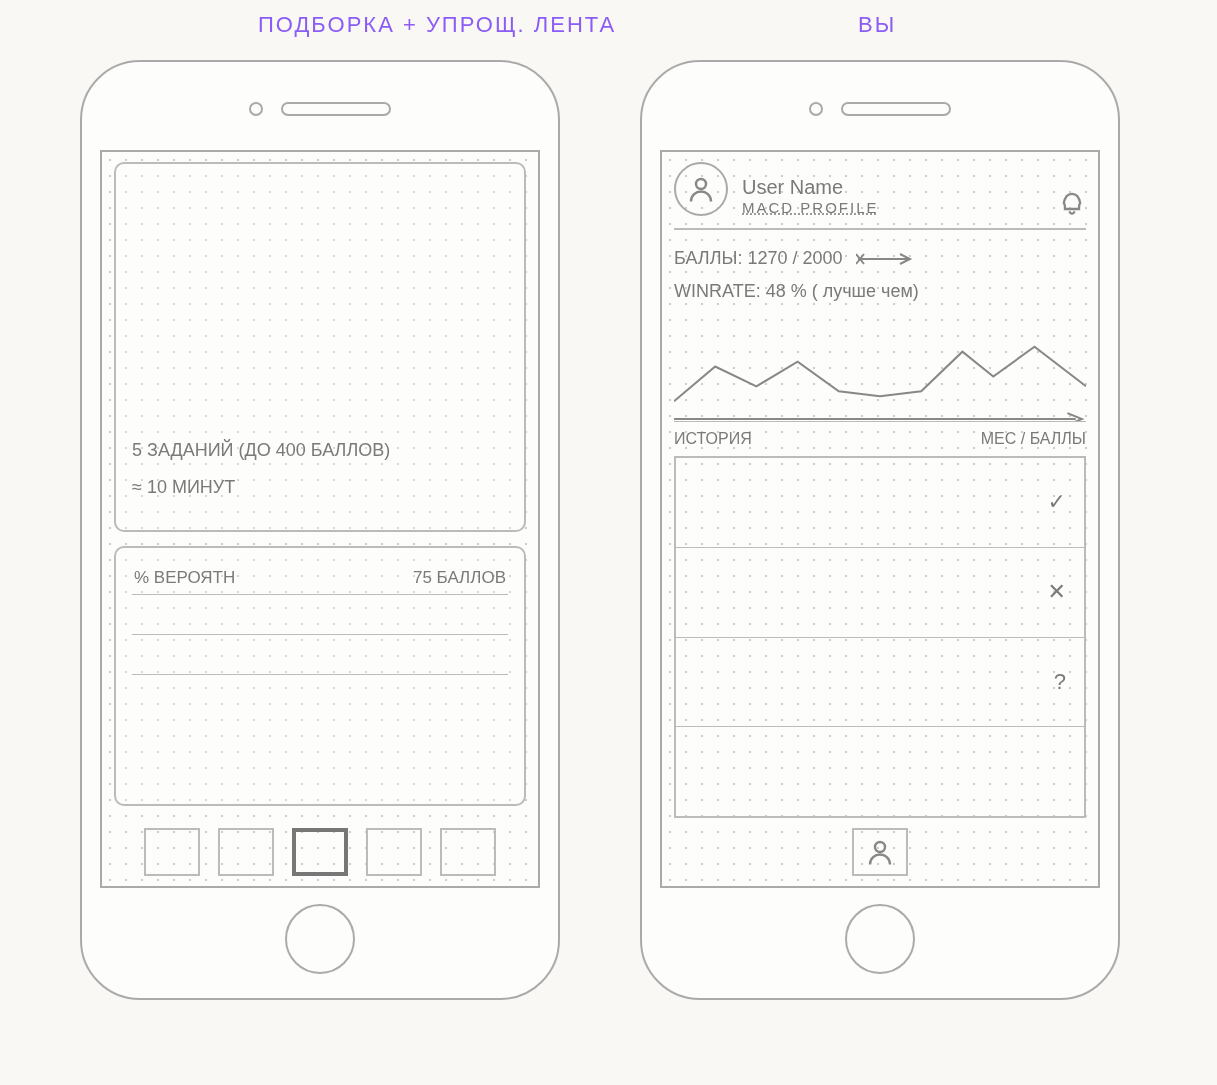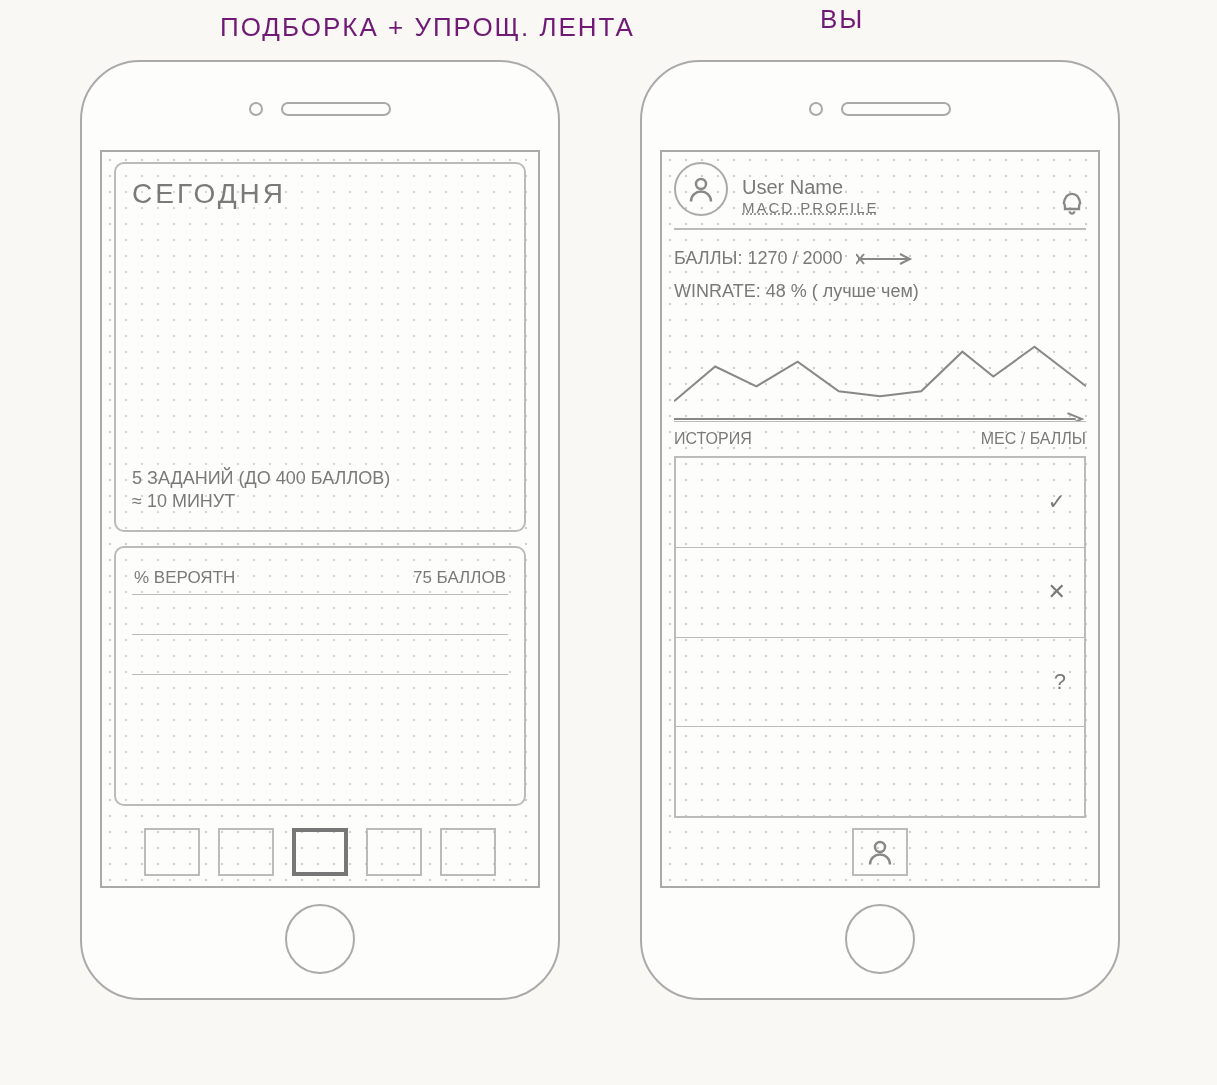--- a/index.html
+++ b/index.html
@@ -6,23 +6,24 @@
   body {
     background: #f9f8f5;
     font-family: "Comic Sans MS", "Segoe Script", cursive, sans-serif;
     color: #7a7a7a;
     width: 1217px;
     height: 1085px;
     position: relative;
   }
   .caption {
     position: absolute;
-    font-size: 26px;
+    font-size: 22px;
     letter-spacing: 2px;
-    color: #701a75;
+    color: #8b5cf6;
+    margin-left: 38px;
   }
   .phone {
     position: absolute;
     width: 480px;
     height: 940px;
     border: 2px solid #aaa;
     border-radius: 60px;
     background: #fdfdfb;
   }
   .speaker-row {
@@ -57,21 +58,21 @@
   .card {
     border: 2px solid #bbb;
     border-radius: 10px;
     padding: 14px 16px;
     margin-bottom: 14px;
     background: rgba(255,255,255,0.2);
   }
   .today-card { height: 370px; position: relative; }
   .title-lg { font-size: 28px; letter-spacing: 3px; }
   .today-bottom { position: absolute; bottom: 16px; left: 16px; right: 16px; }
-  .line { margin: 2px 0; font-size: 18px; }
+  .line { margin: 16px 0; font-size: 18px; }
   .icon-circ {
     display: inline-flex; align-items:center; justify-content:center;
     width: 22px; height: 22px; border: 2px solid #888; border-radius: 50%;
     font-size: 13px; margin-right: 4px;
   }
   .feed-card { flex: 1; }
   .feed-row {
     display: flex; justify-content: space-between;
     border-bottom: 1.5px solid #bbb; padding: 6px 2px; font-size: 17px;
   }
@@ -122,31 +123,30 @@
   .hist-row:last-child { border-bottom:none; }
   .tabbar-right {
     display:flex; justify-content:center; padding-top:10px;
   }
   svg { stroke:#888; fill:none; stroke-width:2; }
 </style>
 </head>
 <body>
 
 <div class="caption" style="left:220px; top:12px;">ПОДБОРКА + УПРОЩ. ЛЕНТА</div>
-<div class="caption" style="left:820px; top:4px;">ВЫ</div>
+<div class="caption" style="left:820px; top:12px;">ВЫ</div>
 
 <div class="phone" style="left:80px; top:60px;">
   <div class="speaker-row">
     <div class="camera"></div>
     <div class="speaker"></div>
   </div>
   <div class="screen">
 
     <div class="card today-card">
-      <div class="title-lg">СЕГОДНЯ</div>
       <div class="today-bottom">
         <div class="line">5 ЗАДАНИЙ (ДО 400 БАЛЛОВ)</div>
         <div class="line">≈ 10 МИНУТ</div>
       </div>
     </div>
 
     <div class="card feed-card">
       <div class="feed-row">
         <span>% ВЕРОЯТН</span>
         <span>75 БАЛЛОВ</span>

